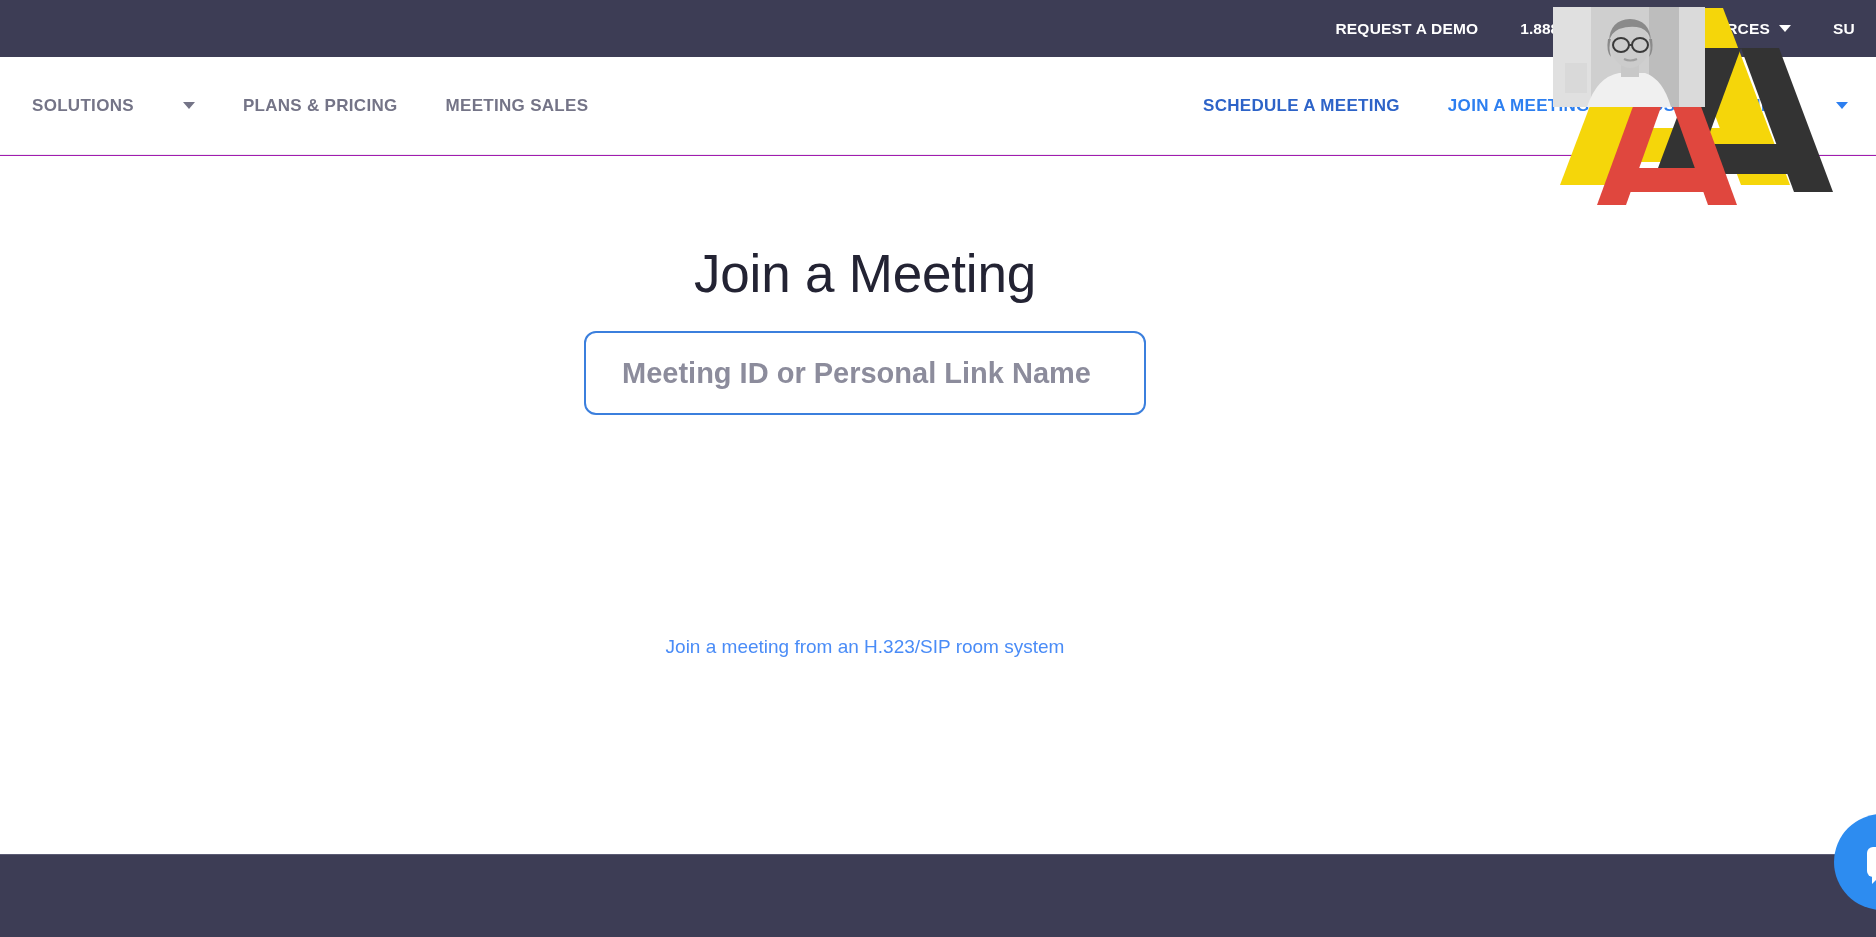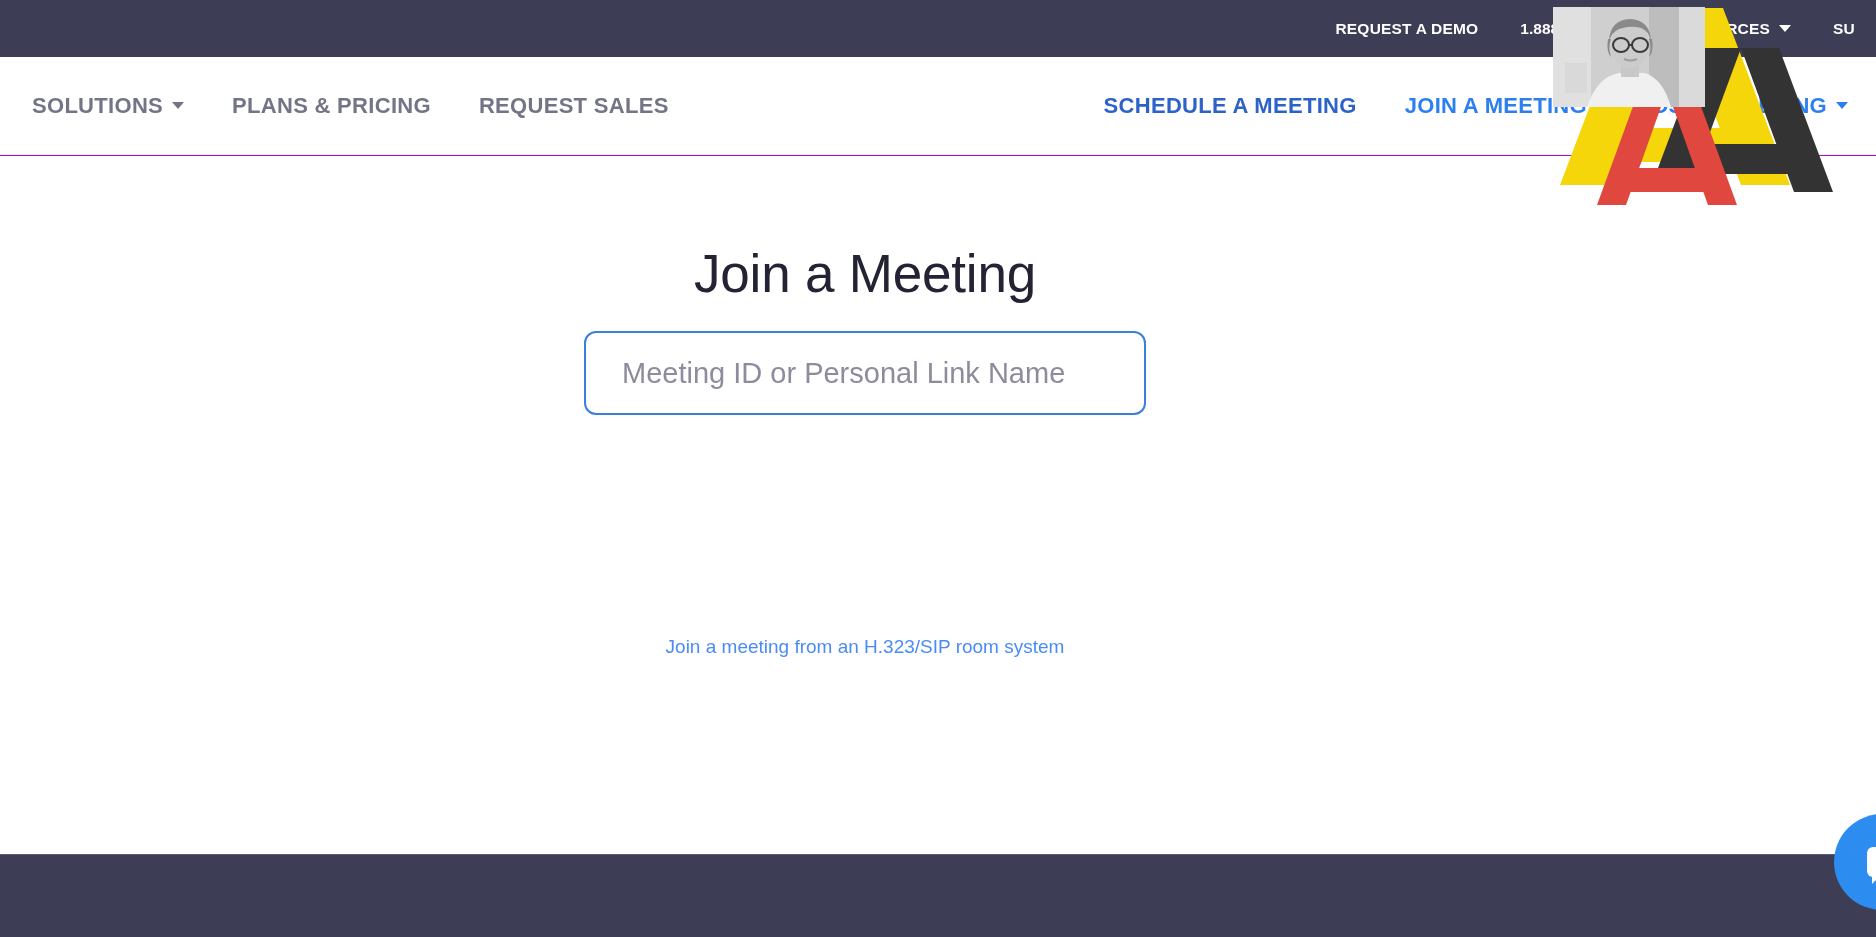--- a/index.html
+++ b/index.html
@@ -77,29 +77,30 @@
     padding-left: 8px;
   }
   .nav-right {
     display: flex;
     align-items: center;
     margin-left: auto;
     padding-right: 4px;
   }
   .nav-item {
     color: #747487;
-    font-size: 22px;
+    font-size: 17px;
     font-weight: 600;
     letter-spacing: 0.3px;
     text-decoration: none;
     padding: 0 24px;
     white-space: nowrap;
     display: inline-flex;
     align-items: center;
     cursor: pointer;
+    gap: 40px;
   }
   .nav-item.blue { color: #2d63c8; font-weight: 700; }
   .nav-item.blue-bright { color: #2d7ff0; font-weight: 700; }
   .caret-grey {
     display: inline-block;
     margin-left: 9px;
     width: 0; height: 0;
     border-left: 6px solid transparent;
     border-right: 6px solid transparent;
     border-top: 7px solid #747487;
@@ -139,20 +140,21 @@
     left: 584px; top: 175px;
     width: 562px; height: 84px;
     border: 2px solid #3b7fdd;
     border-radius: 12px;
     background: #ffffff;
     font-family: "Liberation Sans", sans-serif;
     font-size: 29px;
     color: #2b2b38;
     padding: 17px 36px;
     outline: none;
+    font-weight: bold;
   }
   .join-input::placeholder {
     color: #8c8c9c;
     font-size: 29px;
   }
 
   .join-button {
     position: absolute;
     left: 584px; top: 290px;
     width: 562px; height: 88px;
@@ -259,21 +261,21 @@
   <div class="mainnav">
     <div class="nav-left">
       <a class="nav-item" href="#">
           <span>SOLUTIONS</span>
           <i class="caret-grey"></i>
         </a>
       <a class="nav-item" href="#">
           <span>PLANS &amp; PRICING</span>
         </a>
       <a class="nav-item" href="#">
-          <span>REQUEST SALES</span>
+          <span>MEETING SALES</span>
         </a>
     </div>
     <div class="nav-right">
       <a class="nav-item blue" href="#">
           <span>SCHEDULE A MEETING</span>
         </a>
       <a class="nav-item blue-bright" href="#">
           <span>JOIN A MEETING</span>
         </a>
       <a class="nav-item blue-bright" href="#">

